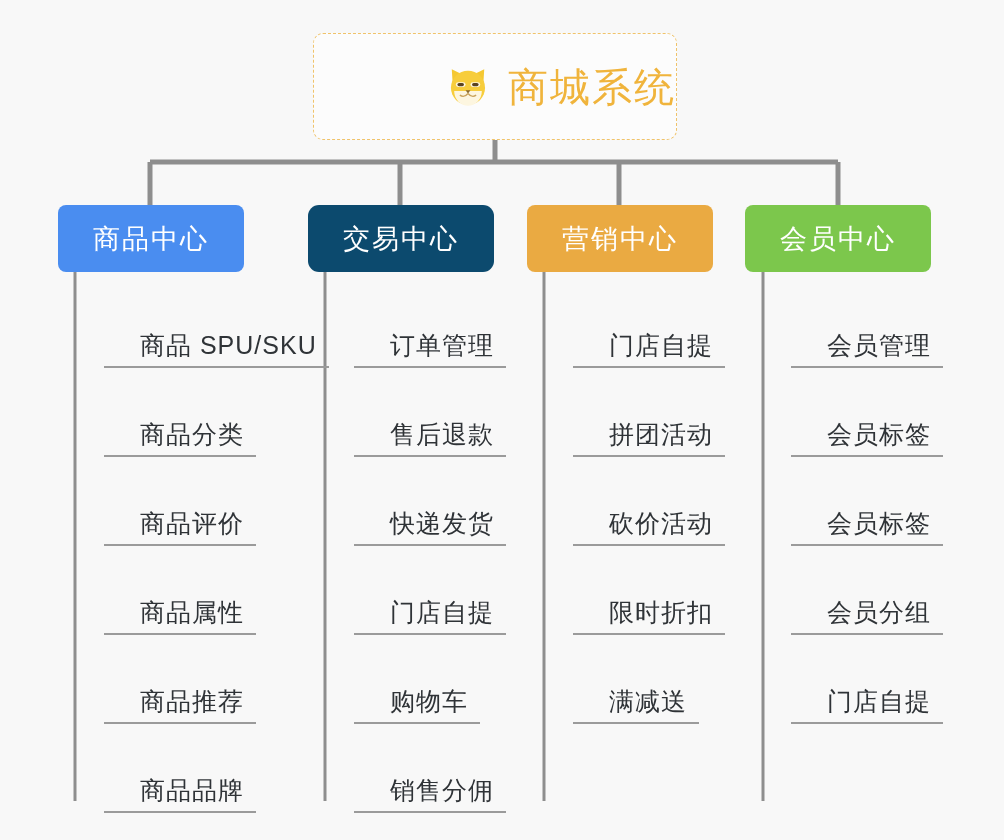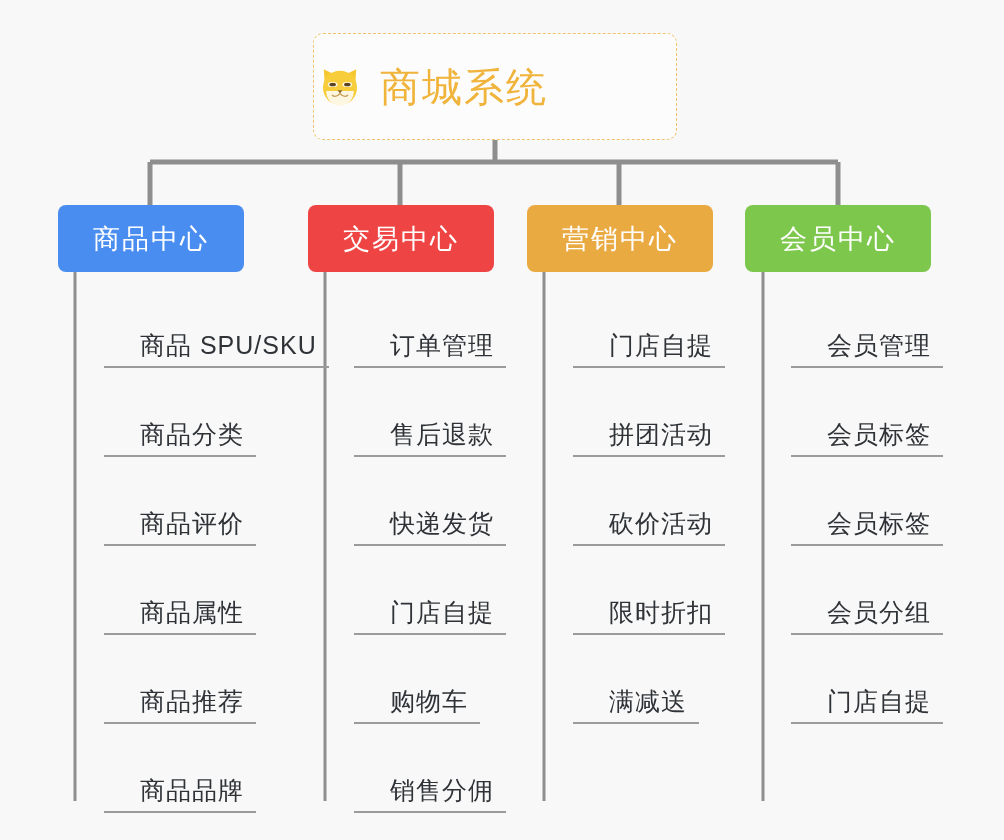--- a/index.html
+++ b/index.html
@@ -28,21 +28,21 @@
     left: 313px;
     top: 33px;
     width: 364px;
     height: 107px;
     box-sizing: border-box;
     background: #fcfcfc;
     border: 1px dashed #f0c36a;
     border-radius: 10px;
     display: flex;
     align-items: center;
-    justify-content: flex-start;
+    justify-content: flex-end;
     gap: 14px;
   }
   .root-emoji {
     font-size: 44px;
     line-height: 1;
     display: block;
     width: 52px;
     height: 52px;
   }
   .root-emoji svg { display:block; width:52px; height:52px; }
@@ -175,21 +175,21 @@
       <div class="leaf">
           <span class="leaf-inner"><span class="leaf-label">商品推荐</span></span>
         </div>
       <div class="leaf">
           <span class="leaf-inner"><span class="leaf-label">商品品牌</span></span>
         </div>
     </div>
   </div>
 
   <div class="branch" style="left:308px;">
-    <div class="cat-header" style="background: #ef4444;">
+    <div class="cat-header" style="background: #0c4a6e; border-radius: 11px;">
       <span>交易中心</span>
     </div>
     <div class="leaves">
       <div class="leaf">
           <span class="leaf-inner"><span class="leaf-label">订单管理</span></span>
         </div>
       <div class="leaf">
           <span class="leaf-inner"><span class="leaf-label">售后退款</span></span>
         </div>
       <div class="leaf">

